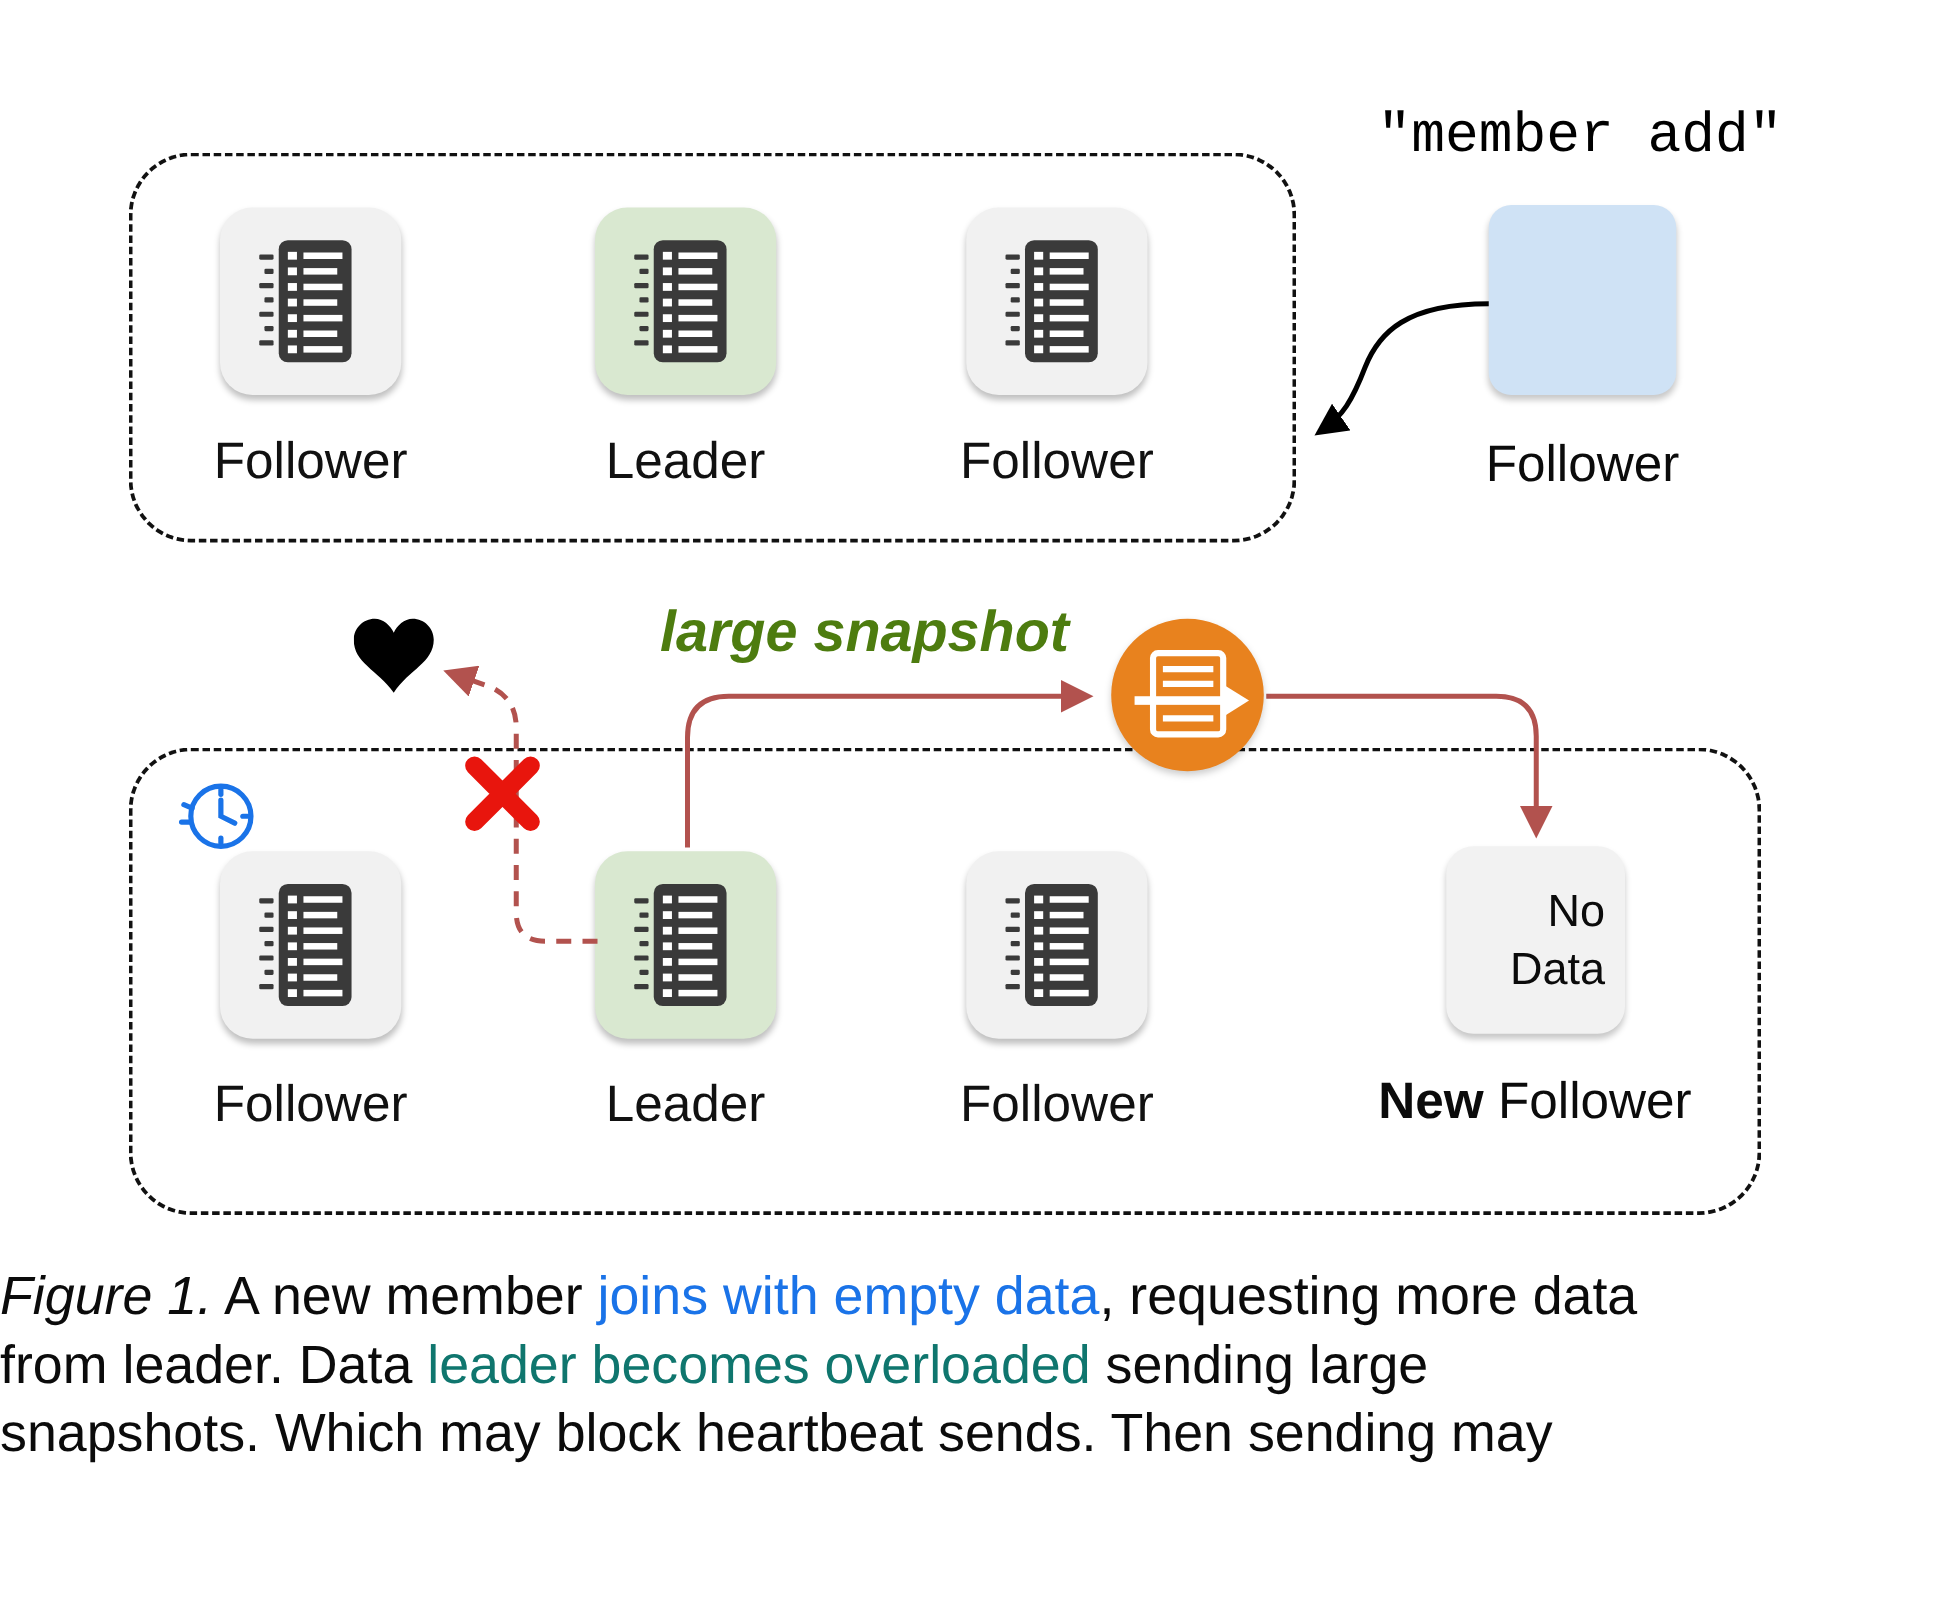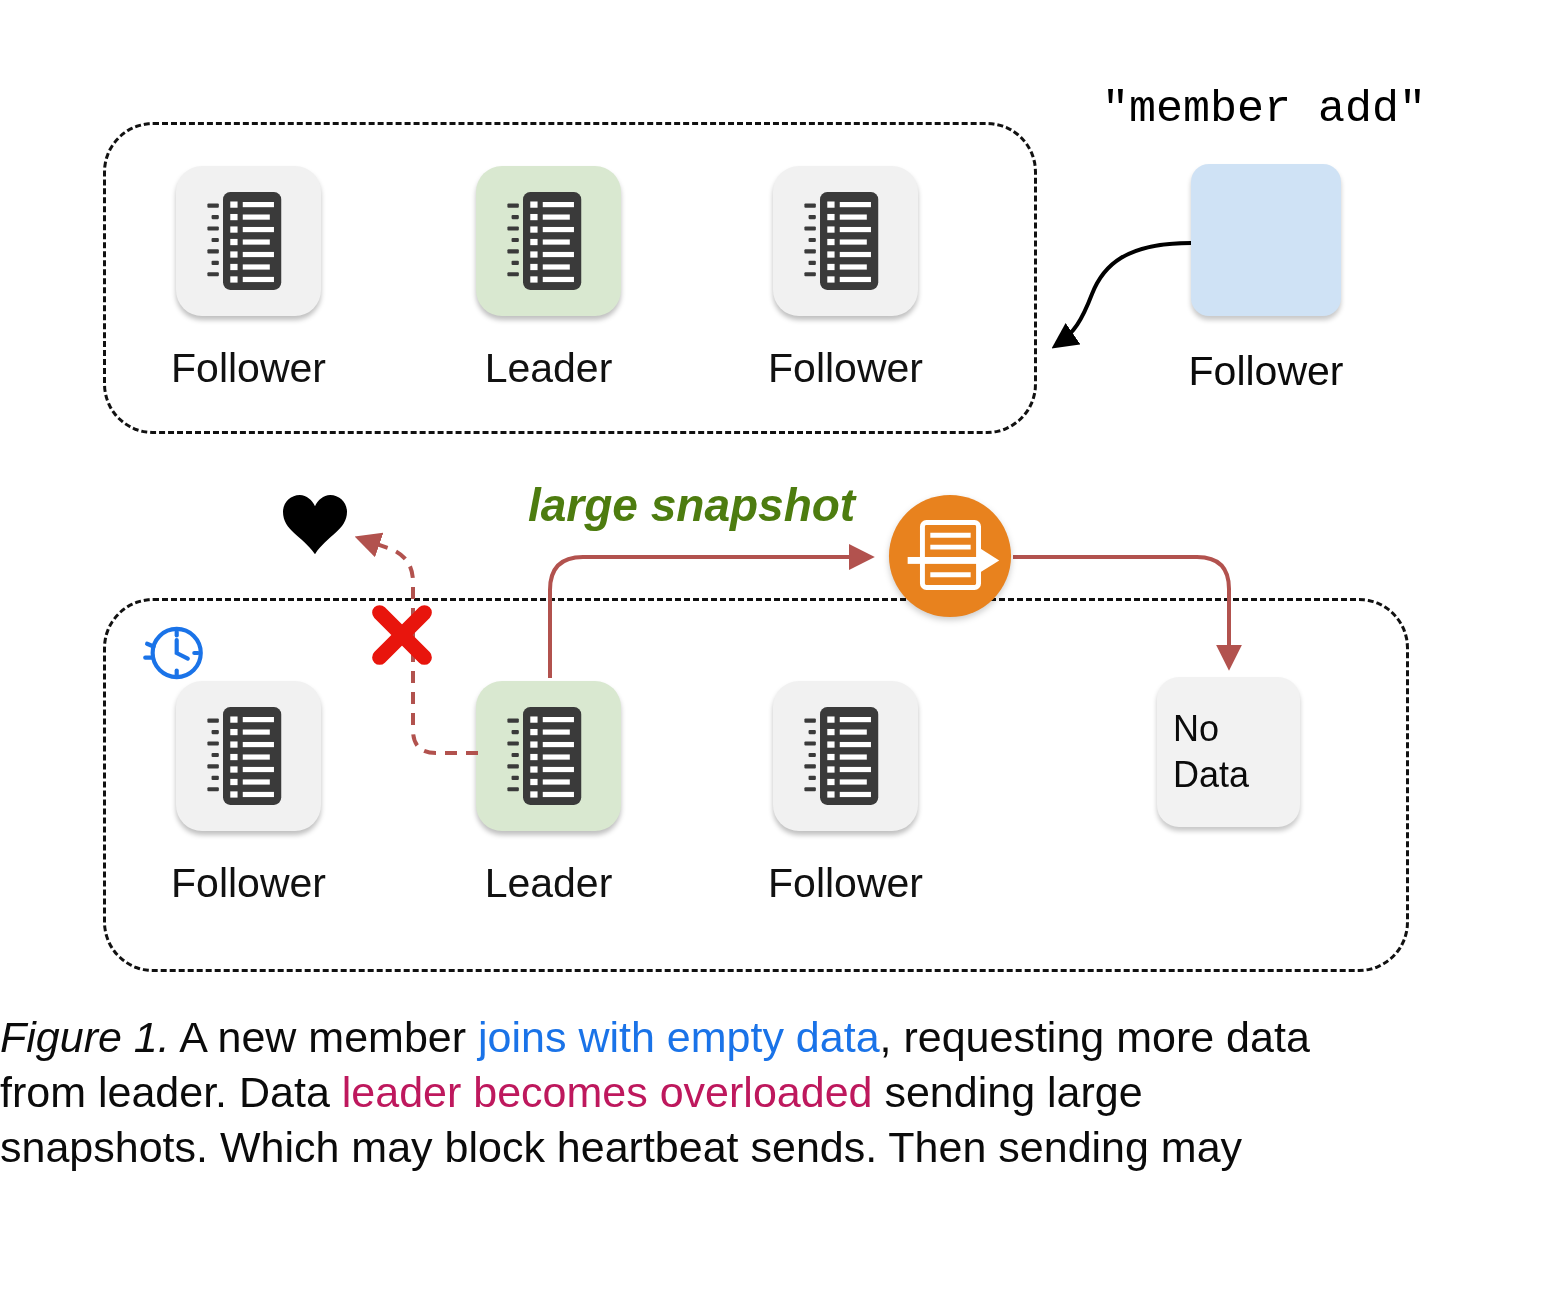--- a/index.html
+++ b/index.html
@@ -57,21 +57,21 @@
     font-family:"Liberation Mono", monospace;
     font-size:45px; white-space:nowrap; color:#000;
   }
 
   .no-data-box {
     position:absolute; left:1157px; top:677px;
     width:143px; height:150px;
     background:#f2f2f2; border-radius:22px;
     box-shadow:0 4px 5px rgba(0,0,0,0.22);
     display:flex; align-items:center; justify-content:center;
-    text-align:left;
+    text-align:right;
     font-size:36px; line-height:46px;
     padding:0 16px; box-sizing:border-box;
   }
   .new-follower-label {
     position:absolute; left:1228px; top:857px;
     transform:translateX(-50%);
     font-size:41px; white-space:nowrap;
   }
 
   .large-snapshot-label {
@@ -93,21 +93,21 @@
   }
 
   .caption {
     position:absolute; left:0; top:1010px; width:100%;
     font-size:43px; line-height:55px;
     color:#0b0b0b;
   }
   .cap-line { white-space:nowrap; }
   .cap-italic { font-style:italic; }
   .cap-blue { color:#1a73e8; }
-  .cap-red  { color:#be185d; }
+  .cap-red  { color:#0f766e; }
 </style>
 </head>
 <body>
 
 <svg class="hidden-defs" aria-hidden="true">
   <defs>
     <symbol id="log-glyph" viewBox="0 0 100 100">
       <g fill="#3a3a3a">
         <rect x="10" y="14" width="11" height="4" rx="1"></rect>
         <rect x="14" y="25" width="7" height="4" rx="1"></rect>
@@ -199,20 +199,23 @@
       <svg class="log-glyph">
           <use href="#log-glyph"></use>
         </svg>
     </div>
     <div class="node-label">Follower</div>
   </div>
 
   <div class="no-data-box">
     <span>No Data</span>
   </div>
+  <div class="new-follower-label">
+    <span class="bold">New</span><span> Follower</span>
+  </div>
 
   <div class="large-snapshot-label">large snapshot</div>
 
   <svg class="arrows-layer">
     <defs>
       <marker id="arrow-black" viewBox="0 0 10 10" refX="7" refY="5" markerWidth="6.5" markerHeight="6.5" orient="auto">
         <path d="M0,0 L10,5 L0,10 z" fill="#000000"></path>
       </marker>
       <marker id="arrow-red" viewBox="0 0 10 10" refX="7" refY="5" markerWidth="6.5" markerHeight="6.5" orient="auto">
         <path d="M0,0 L10,5 L0,10 z" fill="#b2524e"></path>

